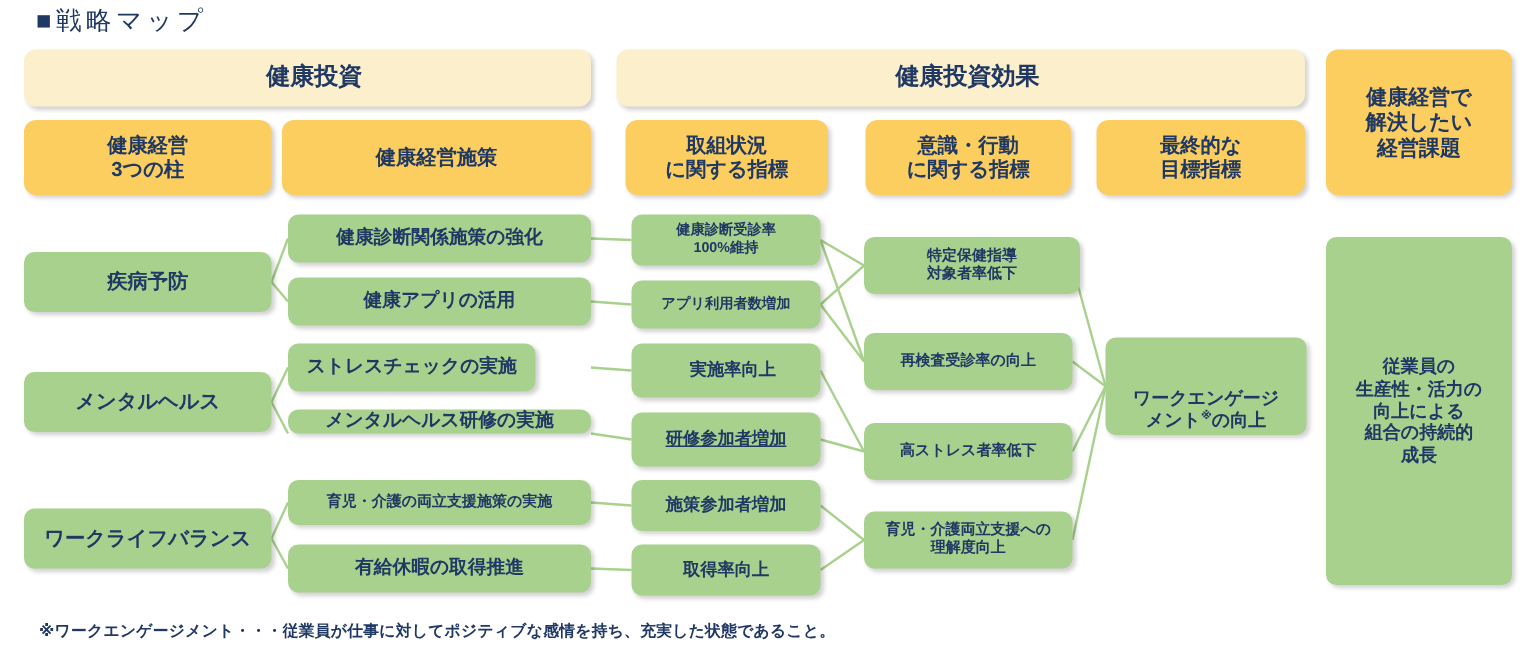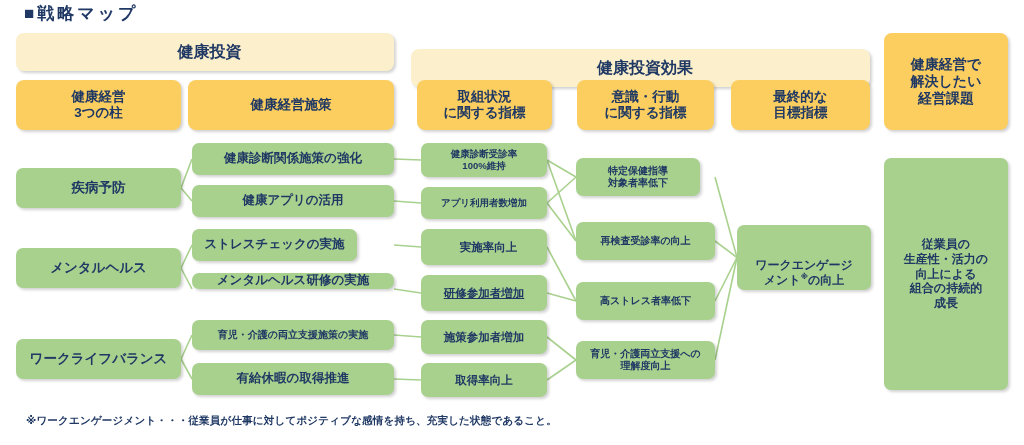--- a/index.html
+++ b/index.html
@@ -8,21 +8,21 @@
     background:#ffffff;
     font-family:"Liberation Sans","DejaVu Sans",sans-serif;
     color:#1F3864;
     overflow:hidden;
   }
   #root{position:relative;width:1024px;height:445px;}
 
   
   #title{
     position:absolute;left:24px;top:2px;
-    font-size:17px;font-weight:bold;color:#1F3864;
+    font-size:17px;font-weight:normal;color:#1F3864;
     letter-spacing:3px;white-space:nowrap;
   }
 
   
   .box{
     position:absolute;
     box-sizing:border-box;
     display:flex;align-items:center;justify-content:center;
     text-align:center;
     border-radius:7px;
@@ -86,21 +86,21 @@
       <line x1="547" y1="293" x2="576" y2="301"></line>
       <line x1="547" y1="337" x2="576" y2="360"></line>
       <line x1="547" y1="380" x2="576" y2="360"></line>
       <line x1="715" y1="177" x2="737" y2="257.5"></line>
       <line x1="715" y1="241" x2="737" y2="257.5"></line>
       <line x1="715" y1="301" x2="737" y2="257.5"></line>
       <line x1="715" y1="360" x2="737" y2="257.5"></line>
     </svg>
 
   <div class="box band" id="band-investment" style="left:16px;top:33px;width:378px;height:38px;">健康投資</div>
-  <div class="box band" id="band-effect" style="left:411px;top:49px;width:459px;height:38px;">健康投資効果</div>
+  <div class="box band" id="band-effect" style="left:411px;top:33px;width:459px;height:38px;">健康投資効果</div>
 
   <div class="box hdr" id="hdr-pillars" style="left:16px;top:80px;width:165px;height:50px;">健康経営
 3つの柱</div>
   <div class="box hdr" id="hdr-measures" style="left:188px;top:80px;width:206px;height:50px;">健康経営施策</div>
   <div class="box hdr" id="hdr-status" style="left:417px;top:80px;width:135px;height:50px;">取組状況
 に関する指標</div>
   <div class="box hdr" id="hdr-behavior" style="left:577px;top:80px;width:137px;height:50px;">意識・行動
 に関する指標</div>
   <div class="box hdr" id="hdr-final" style="left:731px;top:80px;width:139px;height:50px;">最終的な
 目標指標</div>
@@ -120,21 +120,21 @@
   <div class="box green lv2" id="paid-leave" style="left:192px;top:363px;width:202px;height:32px;">有給休暇の取得推進</div>
 
   <div class="box green lv3 sm" id="checkup-rate" style="left:421px;top:143px;width:126px;height:34px;">健康診断受診率
 100%維持</div>
   <div class="box green lv3 sm" id="app-users" style="left:421px;top:187px;width:126px;height:32px;">アプリ利用者数増加</div>
   <div class="box green lv3" id="implement-rate" style="left:421px;top:229px;width:126px;height:36px;padding-left:12px;">実施率向上</div>
   <div class="box green lv3" id="training-part" style="left:421px;top:275px;width:126px;height:36px;text-decoration:underline;">研修参加者増加</div>
   <div class="box green lv3" id="measure-part" style="left:421px;top:320px;width:126px;height:34px;">施策参加者増加</div>
   <div class="box green lv3" id="acquire-rate" style="left:421px;top:363px;width:126px;height:34px;">取得率向上</div>
 
-  <div class="box green lv4" id="specific-guidance" style="left:576px;top:158px;width:124px;height:38px;">特定保健指導
+  <div class="box green lv4" id="specific-guidance" style="left:576px;top:158px;width:144px;height:38px;">特定保健指導
 対象者率低下</div>
   <div class="box green lv4" id="reexam-rate" style="left:576px;top:222px;width:139px;height:38px;">再検査受診率の向上</div>
   <div class="box green lv4" id="high-stress" style="left:576px;top:282px;width:139px;height:38px;">高ストレス者率低下</div>
   <div class="box green lv4" id="childcare-aware" style="left:576px;top:341px;width:139px;height:38px;">育児・介護両立支援への
 理解度向上</div>
 
   <div class="box green lv5" id="work-engagement" style="left:737px;top:225px;width:134px;height:65px;">
     <span><span>ワークエンゲージ
 メント</span><sup>※</sup><span>の向上</span></span>
   </div>

